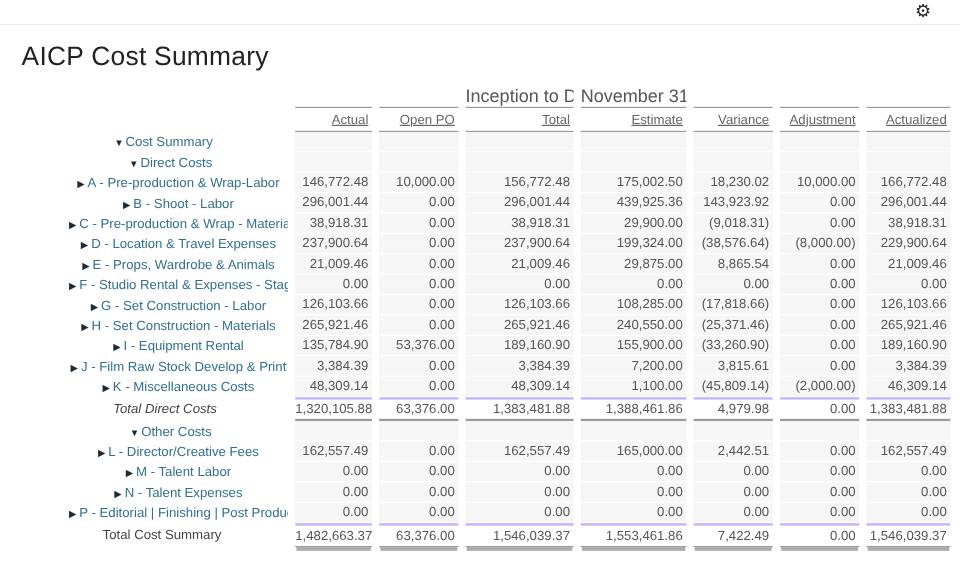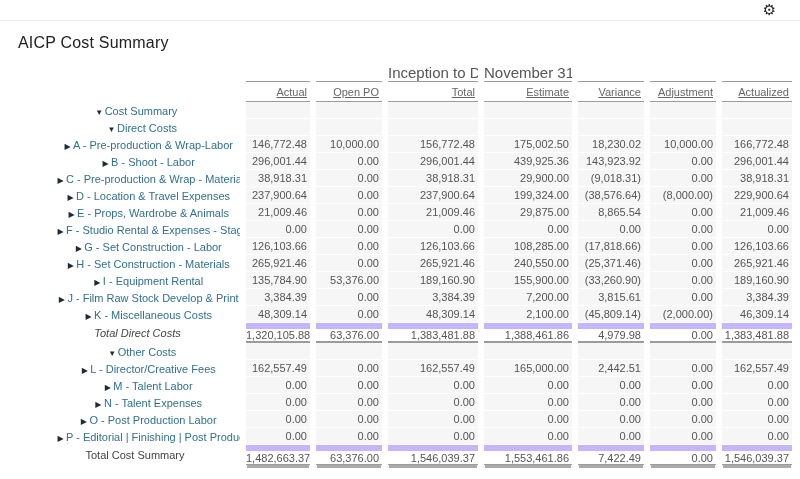--- a/index.html
+++ b/index.html
@@ -1,20 +1,20 @@
 <!DOCTYPE html>
 <html><head>
 <meta charset="utf-8">
 <style>
   * { margin:0; padding:0; box-sizing:border-box; }
   html,body { width:800px; height:479px; overflow:hidden; background:#fff;
               font-family:"Liberation Sans", sans-serif; }
   .topbar { height:21px; border-bottom:1px solid #ececec; position:relative; background:#fff; }
   .gear { position:absolute; right:24px; top:1px; font-size:15px; color:#2b2b2b; cursor:pointer; line-height:18px; }
-  .page-title { font-size:16px; color:#222; font-weight:400; margin:13px 0 12px 18px; letter-spacing:.2px; }
+  .page-title { font-size:22px; color:#222; font-weight:400; margin:13px 0 12px 18px; letter-spacing:.2px; }
 
   table.costs { border-collapse:separate; border-spacing:6px 0; table-layout:fixed;
                 margin-left:12px; width:784px; font-size:11px; }
   td { height:17px; vertical-align:middle; white-space:nowrap; overflow:hidden; }
 
   
   tr.grp-head td { height:14px; color:#555; text-align:center; font-size:15px; }
   tr.col-head td { height:21px; color:#666; text-align:right; padding-right:3px;text-decoration:underline; }
   tr.col-head td.h { border-top:1px solid #9b9b9b; border-bottom:1px solid #9b9b9b; }
 
@@ -23,21 +23,21 @@
   td.num   { text-align:right; color:#555; padding-right:3px; background:#f6f6f6; border-bottom:1px solid #fff; }
 
   .caret { display:inline-block; width:11px; font-size:8px; color:#1d2b36; cursor:pointer; }
   .lvl0 { padding-left:13px; }
   .lvl1 { padding-left:25px; }
   .lvl2 { padding-left:37px; }
 
   tr.total td.label, tr.grandtotal td.label { color:#444; }
   tr.total td.label { padding-left:17px;font-style:italic; }
   tr.grandtotal td.label { padding-left:12px; }
-  tr.total td.num, tr.grandtotal td.num { background:#fff; border-top:6px solid #c4b5fd; height:20px; }
+  tr.total td.num, tr.grandtotal td.num { background:#fff; border-top:2px solid #c4b5fd; height:20px; }
   tr.total td.num { border-bottom:2px solid #9b9b9b; }
   tr.grandtotal td.num { border-bottom:1px solid #9b9b9b; box-shadow:0 4px 0 -1px #ababab; }
 </style>
 </head>
 <body>
 
 <div class="topbar">
   <span class="gear">⚙</span>
 </div>
 
@@ -195,21 +195,21 @@
         <td class="num">7,200.00</td>
         <td class="num">3,815.61</td>
         <td class="num">0.00</td>
         <td class="num">3,384.39</td>
       </tr>
       <tr class="item">
         <td class="label lvl2"><span class="caret">▶</span><span>K - Miscellaneous Costs</span></td>
         <td class="num">48,309.14</td>
         <td class="num">0.00</td>
         <td class="num">48,309.14</td>
-        <td class="num">2,100.00</td>
+        <td class="num">1,100.00</td>
         <td class="num">(45,809.14)</td>
         <td class="num">(2,000.00)</td>
         <td class="num">46,309.14</td>
       </tr>
       <tr class="total">
         <td class="label"><span>Total Direct Costs</span></td>
         <td class="num">1,320,105.88</td>
         <td class="num">63,376.00</td>
         <td class="num">1,383,481.88</td>
         <td class="num">1,388,461.86</td>
@@ -251,30 +251,20 @@
         <td class="label lvl2"><span class="caret">▶</span><span>N - Talent Expenses</span></td>
         <td class="num">0.00</td>
         <td class="num">0.00</td>
         <td class="num">0.00</td>
         <td class="num">0.00</td>
         <td class="num">0.00</td>
         <td class="num">0.00</td>
         <td class="num">0.00</td>
       </tr>
       <tr class="item">
-        <td class="label lvl2"><span class="caret">▶</span><span>O - Post Production Labor</span></td>
-        <td class="num">0.00</td>
-        <td class="num">0.00</td>
-        <td class="num">0.00</td>
-        <td class="num">0.00</td>
-        <td class="num">0.00</td>
-        <td class="num">0.00</td>
-        <td class="num">0.00</td>
-      </tr>
-      <tr class="item">
         <td class="label lvl2"><span class="caret">▶</span><span>P - Editorial | Finishing | Post Production</span></td>
         <td class="num">0.00</td>
         <td class="num">0.00</td>
         <td class="num">0.00</td>
         <td class="num">0.00</td>
         <td class="num">0.00</td>
         <td class="num">0.00</td>
         <td class="num">0.00</td>
       </tr>
       <tr class="grandtotal">

